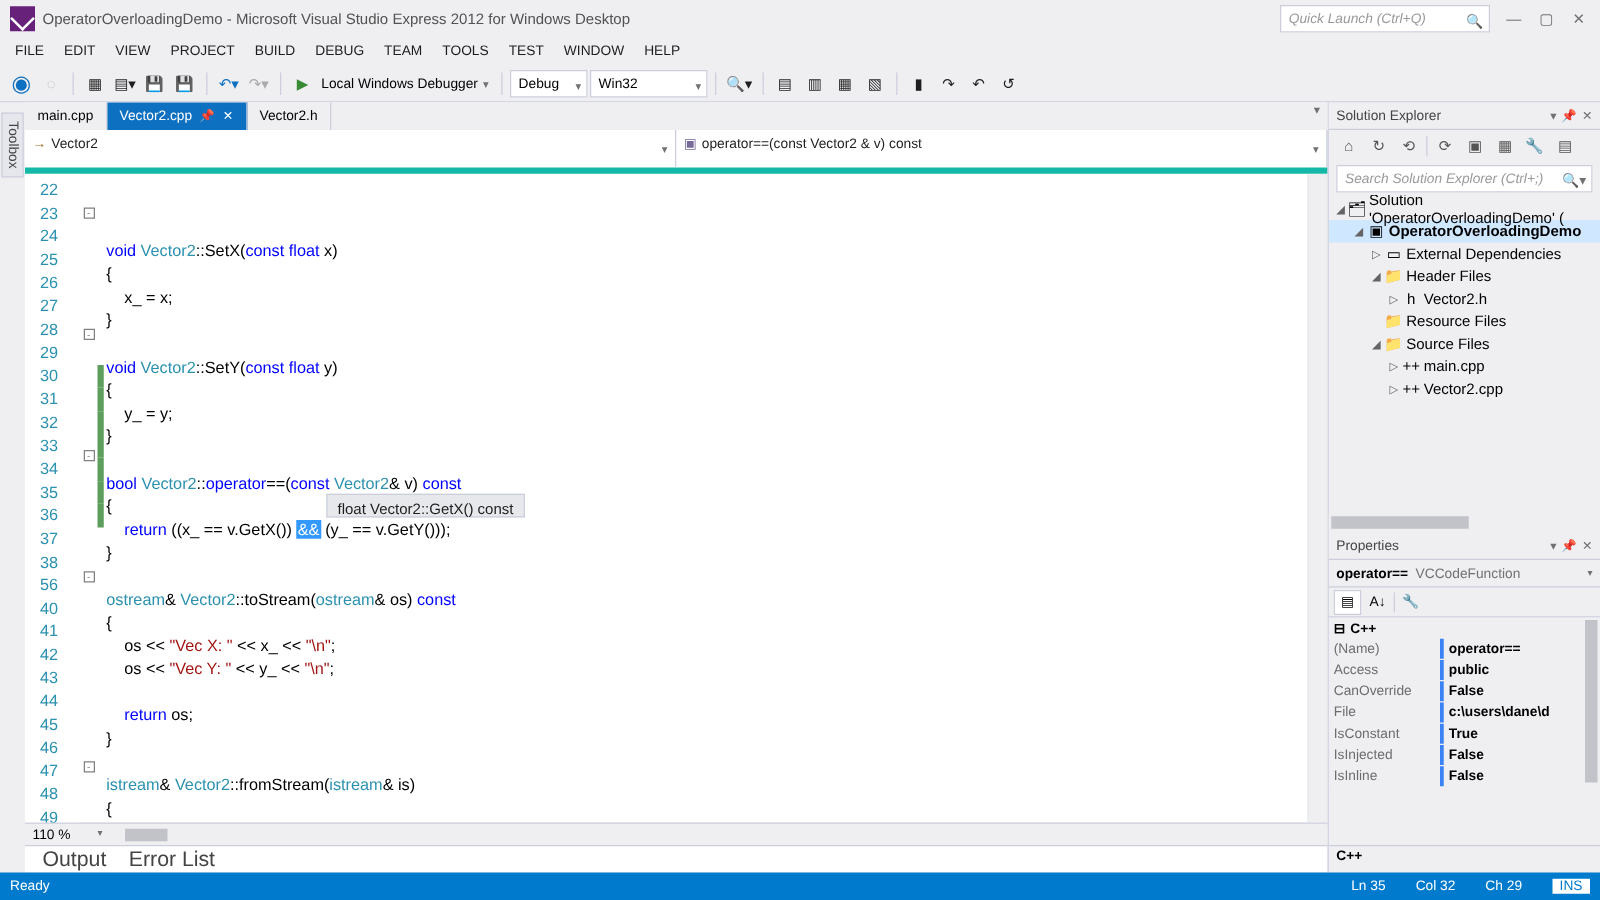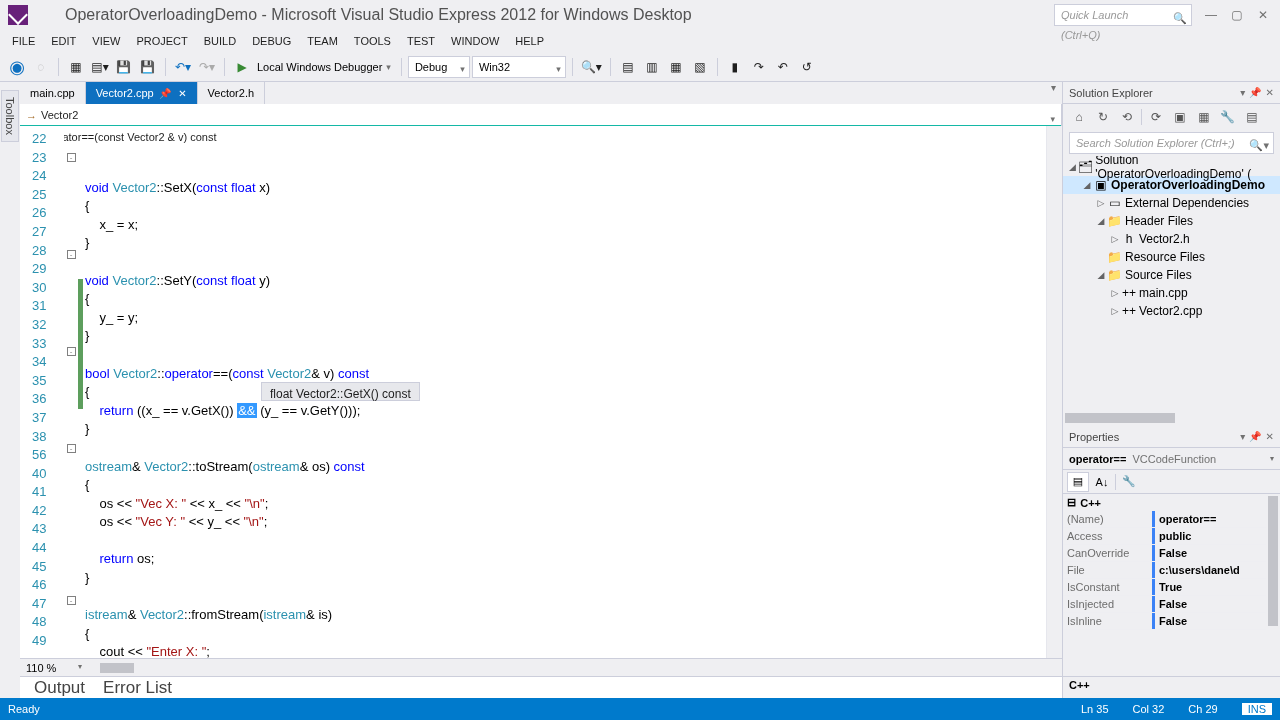--- a/index.html
+++ b/index.html
@@ -2,22 +2,22 @@
 <html><head>
 <meta charset="utf-8">
 <style>
 * { margin: 0; padding: 0; box-sizing: border-box; font-family: "Segoe UI", Tahoma, sans-serif; }
 body { width: 1280px; height: 720px; background: #efeff2; display: flex; flex-direction: column; overflow: hidden; font-size: 12px; }
 
 
 .titlebar { height: 30px; background: #efeff2; display: flex; align-items: center; padding: 0 4px; }
 .logo { width: 20px; height: 20px; background: #68217a; margin: 0 6px 0 4px; position: relative; }
 .logo::before { content:""; position:absolute; inset:3px; border:2px solid #fff; border-top:none; border-right:none; transform:rotate(-45deg);}
-.title-text { flex: 1; font-size: 16px; color: #525252; margin-left: 31px; }
-.quick-launch { width: 138px; height: 22px; border: 1px solid #cccedb; background: #fff; padding: 0 24px 0 6px; color: #999; font-size: 11px; line-height: 20px; position: relative; margin-right: 6px; font-style: italic;}
+.title-text { flex: 1; font-size: 12px; color: #525252; }
+.quick-launch { width: 168px; height: 22px; border: 1px solid #cccedb; background: #fff; padding: 0 24px 0 6px; color: #999; font-size: 11px; line-height: 20px; position: relative; margin-right: 6px; font-style: italic;}
 .quick-launch .search-ico { position:absolute; right:4px; top:3px; color:#717171; font-style:normal;}
 .win-btn { width: 26px; height: 20px; display: flex; align-items: center; justify-content: center; color: #717171; cursor: pointer; font-size:12px;}
 
 
 .menubar { height: 22px; display: flex; align-items: center; padding: 0 6px; gap: 4px; }
 .menu-item { padding: 2px 6px; font-size: 11px; color: #1e1e1e; cursor: pointer; }
 
 
 .toolbar { height: 30px; display: flex; align-items: center; padding: 0 6px; gap: 2px; border-bottom: 1px solid #cccedb; }
 .tbtn { min-width: 22px; height: 22px; display: flex; align-items: center; justify-content: center; cursor: pointer; font-size: 12px; color: #1e1e1e; padding:0 2px;}
@@ -35,21 +35,21 @@
 .sidebar { width: 218px; display: flex; flex-direction: column; border-left: 1px solid #cccedb; }
 
 
 .doc-tabs { height: 22px; display: flex; align-items: stretch; background: #efeff2; position:relative;}
 .doc-tab { padding: 0 10px; font-size: 11px; display: flex; align-items: center; gap: 6px; cursor: pointer; border-right:1px solid #cccedb;}
 .doc-tab.active { background: #0e70c0; color: #fff; }
 .doc-tab .pin,.doc-tab .close{font-size:10px;}
 .tab-menu{ margin-left:auto; padding:0 6px; font-size:10px; color:#717171; cursor:pointer;}
 
 
-.ctx-bar { height: 22px; display: flex; border-bottom: 1px solid #14b8a6; flex-direction: column; }
+.ctx-bar { height: 35px; display: flex; border-bottom: 5px solid #14b8a6; }
 .ctx { flex: 1; padding: 0 6px; font-size: 11px; line-height: 22px; border-right:1px solid #cccedb; position:relative; color:#1e1e1e;}
 .ctx .arrow{position:absolute; right:6px; top:4px; font-size:9px; color:#717171;}
 .ctx .ico{ color:#a0641e; margin-right:4px;}
 .ctx.member .ico{ color:#766b99;}
 
 
 .code-wrap { flex: 1; display: flex; overflow: hidden; font-family: Consolas, monospace; font-size: 13px; position:relative;}
 .gutter { width: 44px; text-align: left; padding: 4px 6px 4px 12px; color: #2b91af; background:#fff; user-select:none;}
 .gutter div { height: 18.6px; line-height: 18.6px; }
 .outline { width: 14px; padding-top:4px;}

